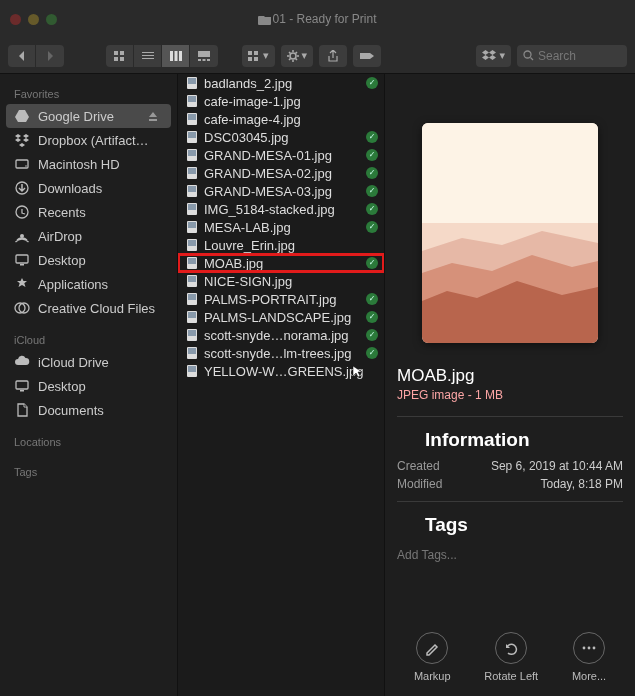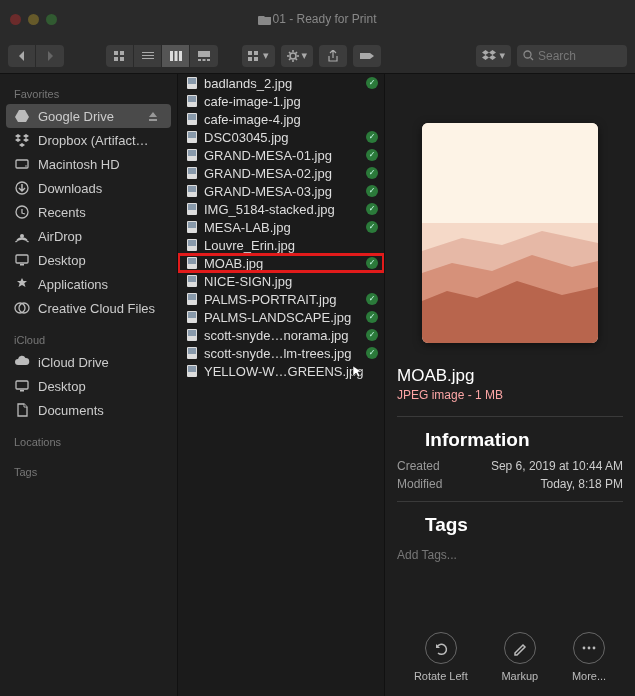--- a/index.html
+++ b/index.html
@@ -563,33 +563,33 @@
       <span>Today, 8:18 PM</span>
     </div>
     <div class="hr" style="margin-top:8px"></div>
     <div class="sect">Tags</div>
     <div class="addtags">Add Tags...</div>
 
     <div class="actions">
       <div class="act">
         <div class="circ">
             <svg width="16" height="16" viewBox="0 0 16 16">
+              <path fill="none" stroke="#bbb" stroke-width="1.5" d="M3 13l8-8 2 2-8 8H3v-2z"></path>
+            </svg>
+          </div>
+        <span>Markup</span>
+      </div>
+      <div class="act">
+        <div class="circ">
+            <svg width="16" height="16" viewBox="0 0 16 16">
               <path fill="none" stroke="#bbb" stroke-width="1.5" d="M4 7a5 5 0 1 1 1 6"></path>
               <path fill="#bbb" d="M3 4v4h4z"></path>
             </svg>
           </div>
         <span>Rotate Left</span>
-      </div>
-      <div class="act">
-        <div class="circ">
-            <svg width="16" height="16" viewBox="0 0 16 16">
-              <path fill="none" stroke="#bbb" stroke-width="1.5" d="M3 13l8-8 2 2-8 8H3v-2z"></path>
-            </svg>
-          </div>
-        <span>Markup</span>
       </div>
       <div class="act">
         <div class="circ">
             <svg width="16" height="4" viewBox="0 0 16 4">
               <circle cx="3" cy="2" r="1.4" fill="#bbb"></circle>
               <circle cx="8" cy="2" r="1.4" fill="#bbb"></circle>
               <circle cx="13" cy="2" r="1.4" fill="#bbb"></circle>
             </svg>
           </div>
         <span>More...</span>

